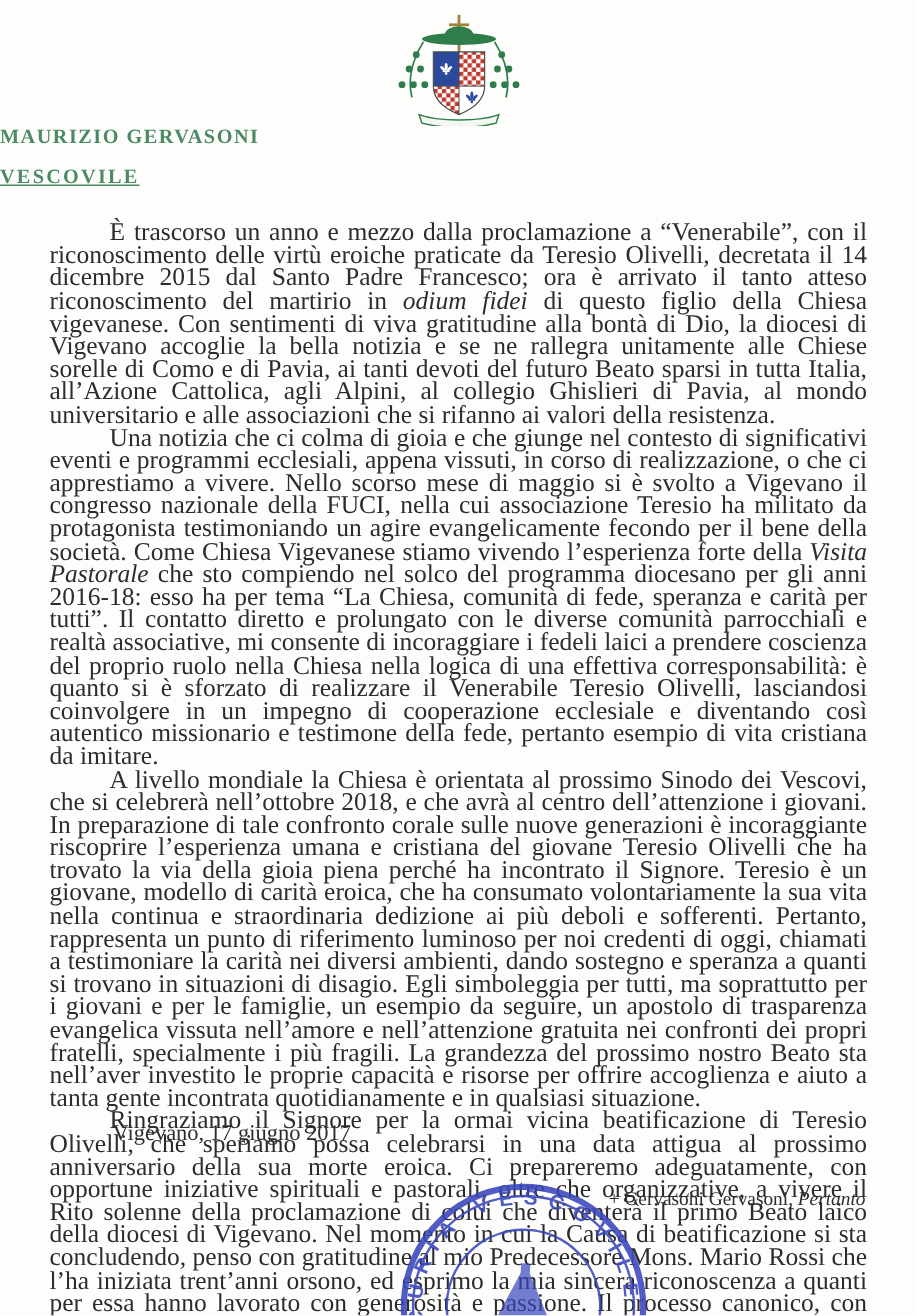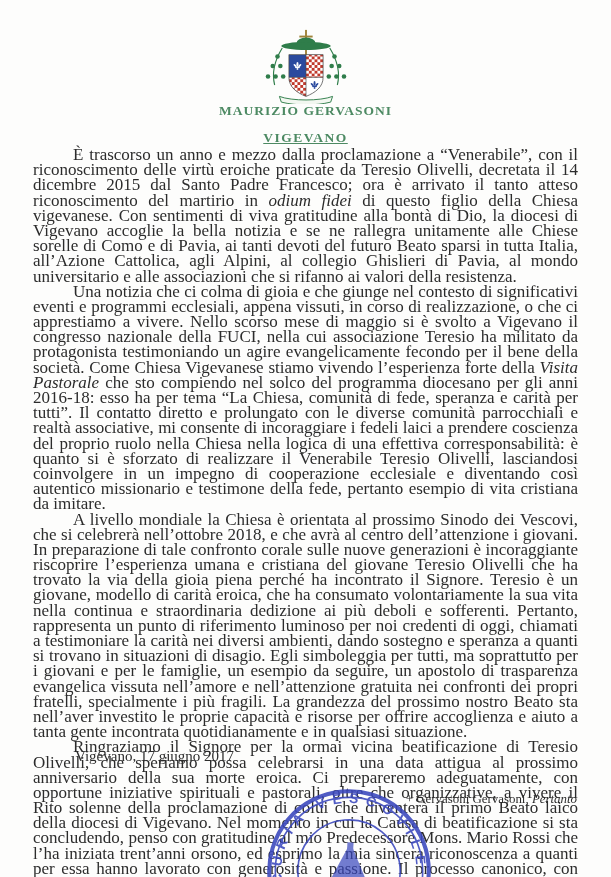--- a/index.html
+++ b/index.html
@@ -10,21 +10,21 @@
   html,body{margin:0;padding:0;background:#ffffff;}
   .page{
     position:relative;
     width:611px;height:877px;
     background:#fdfdfc;
     overflow:hidden;
     font-family:"Liberation Serif", serif;
     color:var(--ink);
   }
   
-  .letterhead{position:absolute;top:28px;left:0;right:0;text-align:center;}
+  .letterhead{position:absolute;top:8px;left:0;right:0;}
   .coa{display:block;margin:0 auto;}
   .lh-name{
     color:var(--green);
     font-weight:bold;
     font-size:13.5px;
     line-height:14.5px;
     letter-spacing:1px;
   }
   .lh-heading{
     display:inline-block;
@@ -145,21 +145,21 @@
         <use href="#fleur" x="0" y="0" transform="translate(69,60)" fill="#2b4a9e"></use>
         <line x1="60" y1="28" x2="60" y2="74" stroke="#4a4a4a" stroke-width="0.7"></line>
         <line x1="42" y1="52" x2="78" y2="52" stroke="#4a4a4a" stroke-width="0.7"></line>
       </g>
       <path class="shieldline" d="M42,28 H78 V52 C78,62 70,68 60,72 C50,68 42,62 42,52 Z"></path>
 
       <path class="scroll" d="M32,72 C45,77 75,77 88,72 L86,78 C70,82 50,82 34,78 Z"></path>
     </svg>
 
     <div class="lh-name">MAURIZIO GERVASONI</div>
-    <div><span class="lh-heading">VIGEVANO</span></div>
+    <div><span class="lh-heading">VESCOVILE</span></div>
   </div>
 
   <div class="body-text">
       <p><span>È trascorso un anno e mezzo dalla proclamazione a “Venerabile”, con il riconoscimento delle virtù eroiche praticate da Teresio Olivelli, decretata il 14 dicembre 2015 dal Santo Padre Francesco; ora è arrivato il tanto atteso riconoscimento del martirio in </span><i>odium fidei</i><span> di questo figlio della Chiesa vigevanese. Con sentimenti di viva gratitudine alla bontà di Dio, la diocesi di Vigevano accoglie la bella notizia e se ne rallegra unitamente alle Chiese sorelle di Como e di Pavia, ai tanti devoti del futuro Beato sparsi in tutta Italia, all’Azione Cattolica, agli Alpini, al collegio Ghislieri di Pavia, al mondo universitario e alle associazioni che si rifanno ai valori della resistenza.</span></p>
       <p><span>Una notizia che ci colma di gioia e che giunge nel contesto di significativi eventi e programmi ecclesiali, appena vissuti, in corso di realizzazione, o che ci apprestiamo a vivere. Nello scorso mese di maggio si è svolto a Vigevano il congresso nazionale della FUCI, nella cui associazione Teresio ha militato da protagonista testimoniando un agire evangelicamente fecondo per il bene della società. Come Chiesa Vigevanese stiamo vivendo l’esperienza forte della </span><i>Visita Pastorale</i><span> che sto compiendo nel solco del programma diocesano per gli anni 2016-18: esso ha per tema “La Chiesa, comunità di fede, speranza e carità per tutti”. Il contatto diretto e prolungato con le diverse comunità parrocchiali e realtà associative, mi consente di incoraggiare i fedeli laici a prendere coscienza del proprio ruolo nella Chiesa nella logica di una effettiva corresponsabilità: è quanto si è sforzato di realizzare il Venerabile Teresio Olivelli, lasciandosi coinvolgere in un impegno di cooperazione ecclesiale e diventando così autentico missionario e testimone della fede, pertanto esempio di vita cristiana da imitare.</span></p>
       <p><span>A livello mondiale la Chiesa è orientata al prossimo Sinodo dei Vescovi, che si celebrerà nell’ottobre 2018, e che avrà al centro dell’attenzione i giovani. In preparazione di tale confronto corale sulle nuove generazioni è incoraggiante riscoprire l’esperienza umana e cristiana del giovane Teresio Olivelli che ha trovato la via della gioia piena perché ha incontrato il Signore. Teresio è un giovane, modello di carità eroica, che ha consumato volontariamente la sua vita nella continua e straordinaria dedizione ai più deboli e sofferenti. Pertanto, rappresenta un punto di riferimento luminoso per noi credenti di oggi, chiamati a testimoniare la carità nei diversi ambienti, dando sostegno e speranza a quanti si trovano in situazioni di disagio. Egli simboleggia per tutti, ma soprattutto per i giovani e per le famiglie, un esempio da seguire, un apostolo di trasparenza evangelica vissuta nell’amore e nell’attenzione gratuita nei confronti dei propri fratelli, specialmente i più fragili. La grandezza del prossimo nostro Beato sta nell’aver investito le proprie capacità e risorse per offrire accoglienza e aiuto a tanta gente incontrata quotidianamente e in qualsiasi situazione.</span></p>
       <p><span>Ringraziamo il Signore per la ormai vicina beatificazione di Teresio Olivelli, che speriamo possa celebrarsi in una data attigua al prossimo anniversario della sua morte eroica. Ci prepareremo adeguatamente, con opportune iniziative spirituali e pastorali, oltre che organizzative, a vivere il Rito solenne della proclamazione di colui che diventerà il primo Beato laico della diocesi di Vigevano. Nel momento in cui la Causa di beatificazione si sta concludendo, penso con gratitudine al mio Predecessore Mons. Mario Rossi che l’ha iniziata trent’anni orsono, ed esprimo la mia sincera riconoscenza a quanti per essa hanno lavorato con generosità e passione. Il processo canonico, con l’accurato studio storico-critico di un vasto materiale documentale, biografico, autobiografico e testimoniale, è stata anche occasione per spogliare il personaggio da alcune sovrastrutture e scorie ideologiche, restituendoci così il Teresio autentico: un fedele discepolo di Cristo che antepone la fedeltà al Vangelo ad ogni logica umana. Un pensiero grato ai sacerdoti della Diocesi che in questi ultimi tempi hanno accolto i mei stimoli pastorali per far conoscere sempre più e sempre meglio la testimonianza cristiana di Teresio e il suo profilo virtuoso, diffondendone la fama di santità e di martirio, e favorendo il ricorso a lui nella preghiera.</span></p>
     </div>
 
   <div class="dateline">Vigevano, 17 giugno 2017</div>

